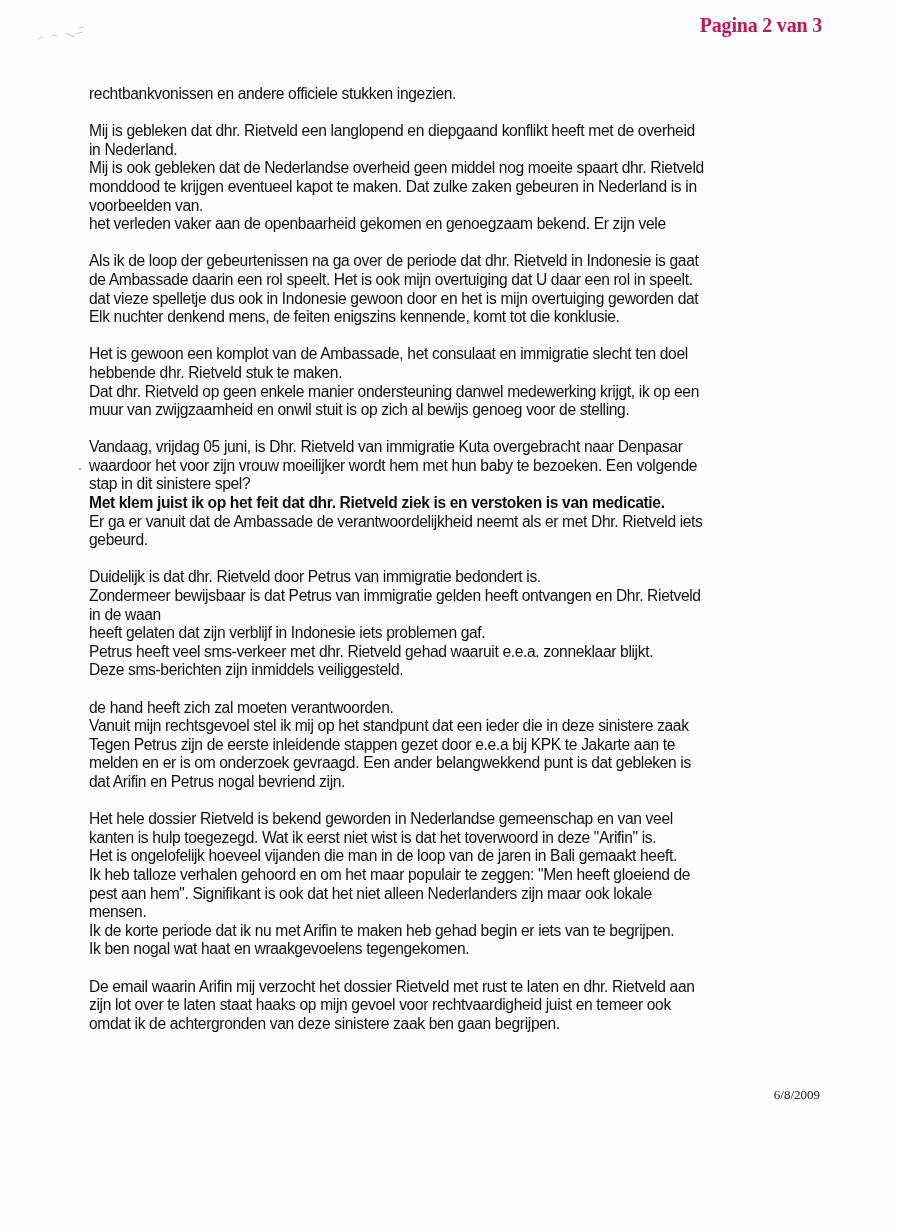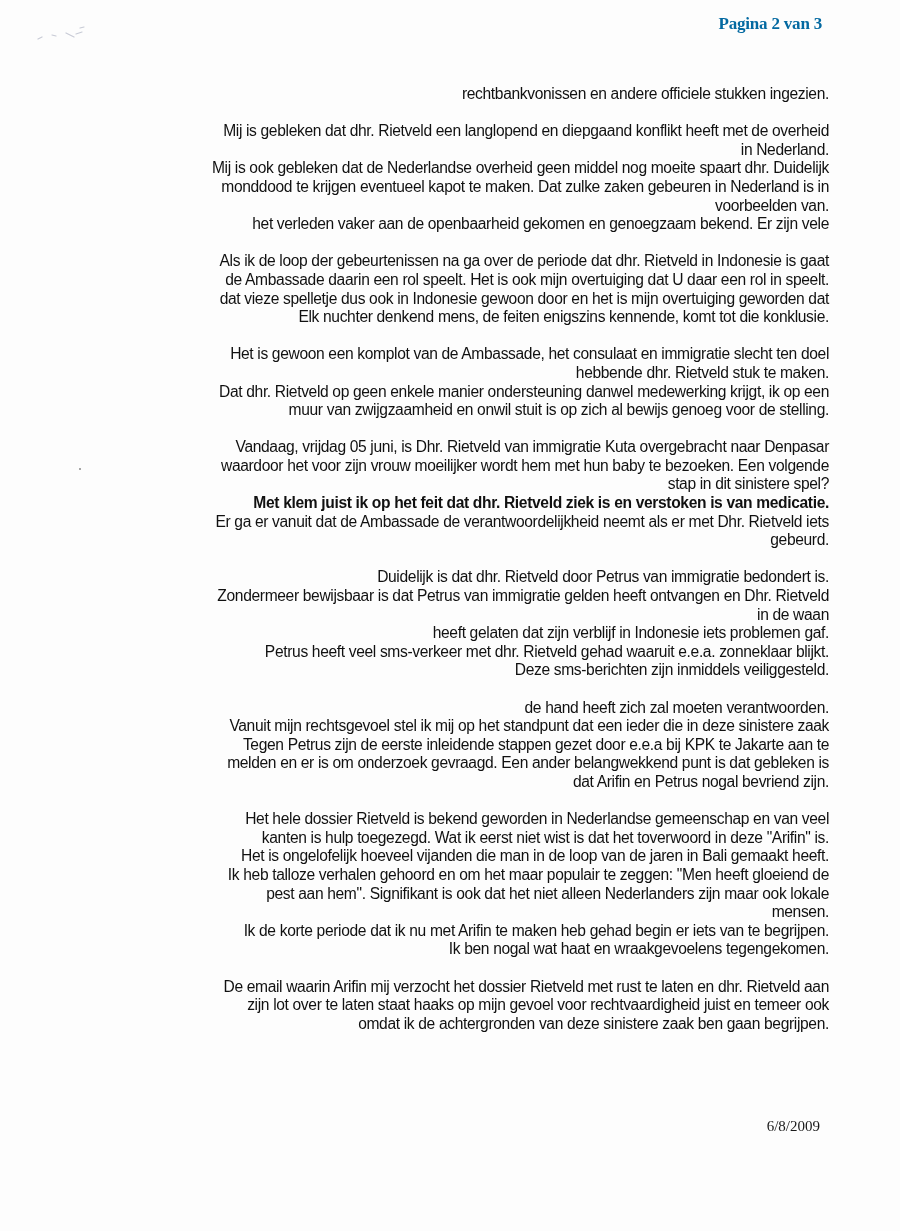--- a/index.html
+++ b/index.html
@@ -19,23 +19,23 @@
       left: 0; top: 0;
       width: 900px;
       height: 1231px;
       background: #fdfdfd;
     }
     .header {
       position: absolute;
       top: 14px;
       right: 78px;
       font-family: "Liberation Serif", serif;
-      font-size: 17px;
+      font-size: 20px;
       font-weight: bold;
-      color: #0369a1;
+      color: #be185d;
       letter-spacing: -0.2px;
     }
     .scribble {
       position: absolute;
       left: 36px;
       top: 25px;
       width: 70px;
       height: 18px;
     }
     .body-text {
@@ -44,44 +44,43 @@
       top: 85px;
       width: 740px;
       font-family: "Liberation Sans", sans-serif;
       font-size: 15.6px;
       line-height: 18.6px;
       color: #111111;
       letter-spacing: -0.35px;
     }
     .para {
       margin: 0 0 18.6px 0;
-      text-align: right;
     }
     .line {
       display: block;
       white-space: nowrap;
     }
     .line.bold {
       font-weight: bold;
     }
     .stray-dot {
       position: absolute;
       left: 79px;
       top: 468px;
       width: 2px;
       height: 2px;
       background: #888;
       border-radius: 50%;
     }
     .date {
       position: absolute;
       right: 80px;
-      top: 1118px;
+      top: 1087px;
       font-family: "Liberation Serif", serif;
-      font-size: 15px;
+      font-size: 13px;
       color: #1a1a1a;
     }
   </style>
 </head>
 <body>
 
 <div class="page">
   <svg class="scribble" viewBox="0 0 70 18">
     <path d="M2 14 L6 12 M16 10 L20 11 M30 8 L38 12 M40 9 L46 7 M44 3 L48 2" stroke="#c8cbd6" stroke-width="1.2" fill="none" stroke-linecap="round"></path>
   </svg>
@@ -90,21 +89,21 @@
 
   <div class="stray-dot"></div>
 
   <div class="body-text" id="letter-body">
       <div class="para">
         <span class="line">rechtbankvonissen en andere officiele stukken ingezien.</span>
       </div>
       <div class="para">
         <span class="line">Mij is gebleken dat dhr. Rietveld een langlopend en diepgaand konflikt heeft met de overheid</span>
         <span class="line">in Nederland.</span>
-        <span class="line">Mij is ook gebleken dat de Nederlandse overheid geen middel nog moeite spaart dhr. Duidelijk</span>
+        <span class="line">Mij is ook gebleken dat de Nederlandse overheid geen middel nog moeite spaart dhr. Rietveld</span>
         <span class="line">monddood te krijgen eventueel kapot te maken. Dat zulke zaken gebeuren in Nederland is in</span>
         <span class="line">voorbeelden van.</span>
         <span class="line">het verleden vaker aan de openbaarheid gekomen en genoegzaam bekend. Er zijn vele</span>
       </div>
       <div class="para">
         <span class="line">Als ik de loop der gebeurtenissen na ga over de periode dat dhr. Rietveld in Indonesie is gaat</span>
         <span class="line">de Ambassade daarin  een rol speelt. Het is ook mijn overtuiging dat U daar een rol in speelt.</span>
         <span class="line">dat vieze spelletje dus ook in Indonesie gewoon door en het is mijn overtuiging geworden dat</span>
         <span class="line">Elk nuchter denkend mens, de feiten enigszins kennende,  komt tot die konklusie.</span>
       </div>

